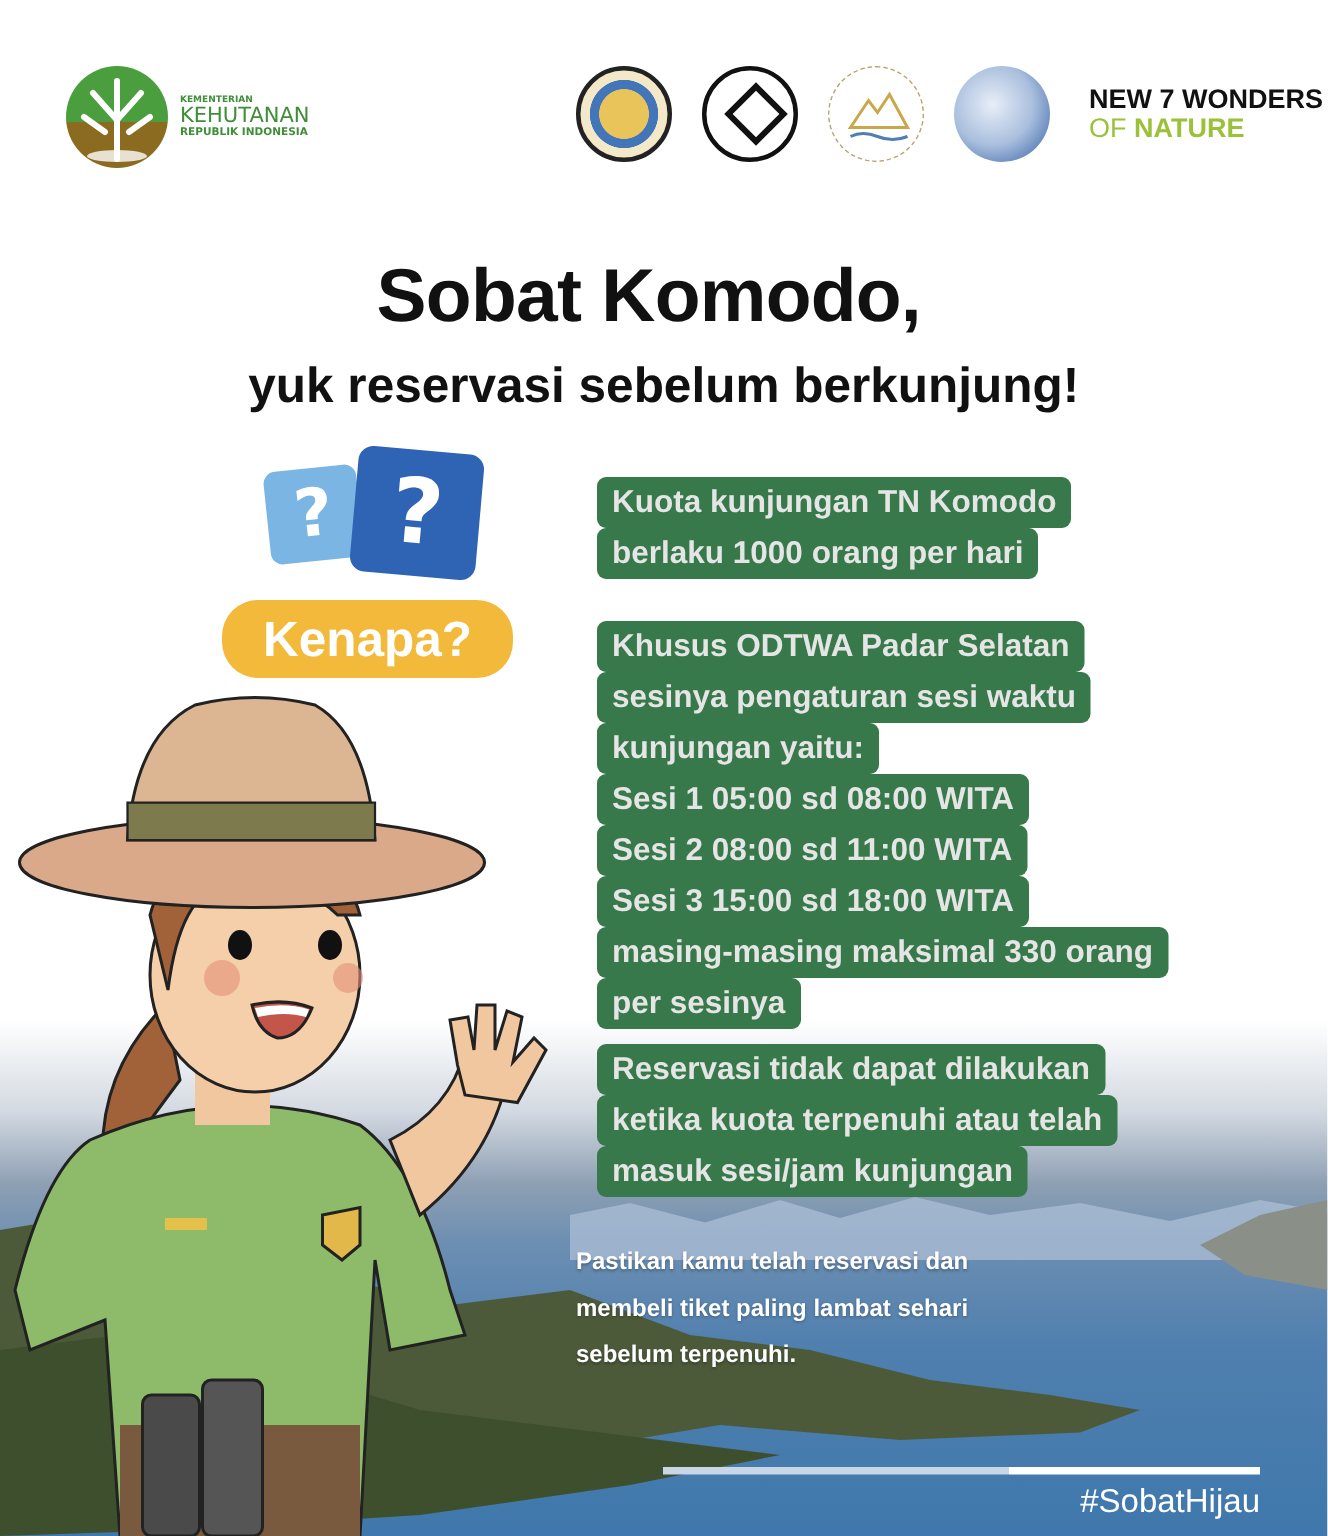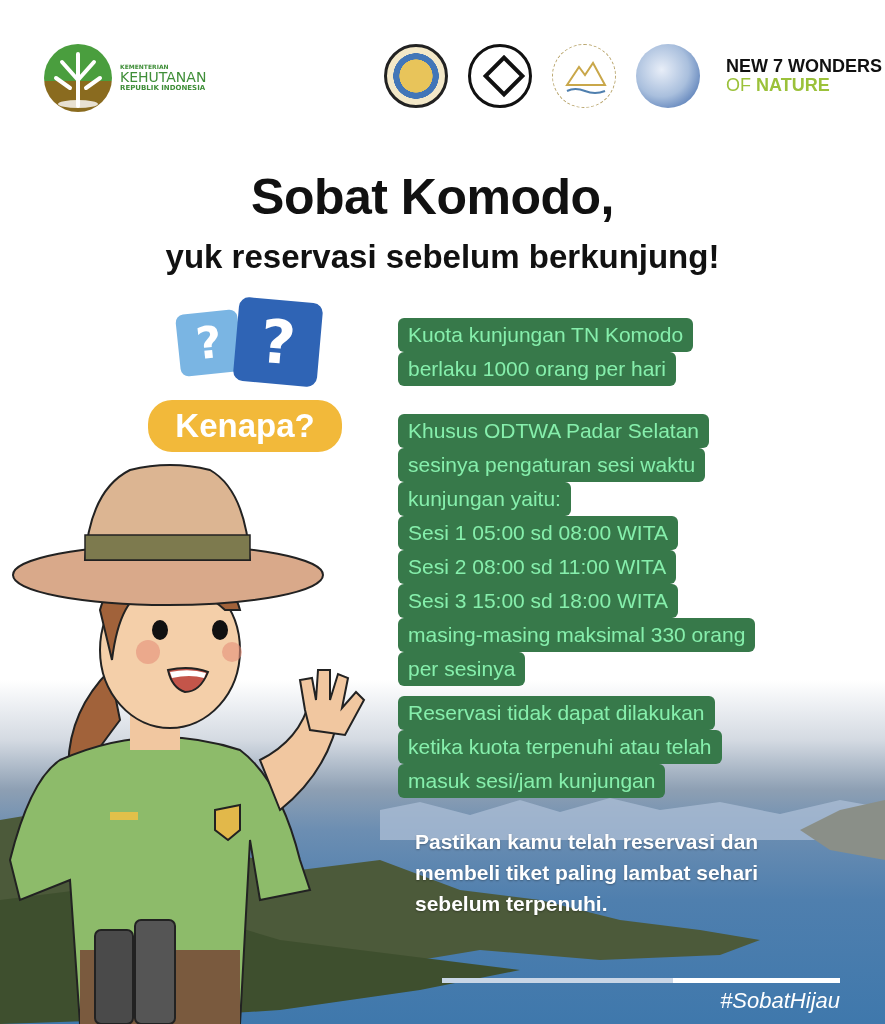--- a/index.html
+++ b/index.html
@@ -39,31 +39,31 @@
   
   .title1 { position: absolute; left: 0; top: 168px; width: 885px; text-align: center; font-size: 50px; font-weight: bold; color: #111; font-family: "Liberation Sans", sans-serif; letter-spacing: -0.5px; padding-right: 20px;}
   .title2 { position: absolute; left: 0; top: 238px; width: 885px; text-align: center; font-size: 33px; font-weight: bold; color: #111; font-family: "Liberation Sans", sans-serif; }
   
   .q-bubble1 { position: absolute; left: 178px; top: 312px; width: 62px; height: 62px; background: #7ab5e3; border-radius: 8px; transform: rotate(-6deg); color: #fff; font-size: 44px; font-weight: bold; text-align: center; line-height: 62px; }
   .q-bubble2 { position: absolute; left: 236px; top: 300px; width: 84px; height: 84px; background: #2f64b5; border-radius: 10px; transform: rotate(5deg); color: #fff; font-size: 60px; font-weight: bold; text-align: center; line-height: 84px; }
   .kenapa { position: absolute; left: 148px; top: 400px; width: 194px; height: 52px; background: #f2b93a; border-radius: 24px; color: #fff; font-size: 33px; font-weight: bold; text-align: center; line-height: 52px; font-family: "Liberation Sans", sans-serif; }
   
   .info { position: absolute; left: 398px; }
   .info .line {
-    display: inline-block; background: #37794a; color: #86efac;
-    font-size: 21px; font-weight: normal; padding: 2px 10px; line-height: 30px;
+    display: inline-block; background: #37794a; color: #e5e5e5;
+    font-size: 21px; font-weight: bold; padding: 2px 10px; line-height: 30px;
     border-radius: 6px; font-family: "Liberation Sans", sans-serif;
   }
   .info .line-wrap { display: block; }
   .info1 { top: 318px; }
   .info2 { top: 414px; }
   .info3 { top: 696px; }
-  .closing { position: absolute; left: 415px; top: 826px; width: 470px; color: #ffffff; font-size: 21px; font-weight: bold; line-height: 31px; font-family: "Liberation Sans", sans-serif; text-shadow: 0 1px 2px rgba(0,0,0,0.3); }
+  .closing { position: absolute; left: 384px; top: 826px; width: 470px; color: #ffffff; font-size: 16px; font-weight: bold; line-height: 31px; font-family: "Liberation Sans", sans-serif; text-shadow: 0 1px 2px rgba(0,0,0,0.3); }
   .rule { position: absolute; left: 442px; top: 978px; width: 398px; height: 5px; background: linear-gradient(90deg, #c9d6e6 0%, #c9d6e6 58%, #ffffff 58%, #ffffff 100%); }
-  .hashtag { position: absolute; left: 640px; top: 988px; width: 200px; text-align: right; color: #fff; font-size: 22px; font-style: italic; font-family: "Liberation Sans", sans-serif; }
+  .hashtag { position: absolute; left: 640px; top: 988px; width: 200px; text-align: right; color: #fff; font-size: 22px; font-family: "Liberation Sans", sans-serif; }
   
   .ranger { position: absolute; left: 0; top: 460px; width: 400px; height: 564px; }
 </style>
 </head>
 <body>
 
 <div class="bg-scene"></div>
 
 <svg class="hills" viewBox="0 0 885 244" preserveAspectRatio="none">
   <path d="M380 30 L420 22 L470 35 L520 20 L560 32 L610 18 L660 30 L720 22 L780 34 L840 20 L885 28 L885 60 L380 60 Z" fill="#a9bcd3" opacity="0.8"></path>

